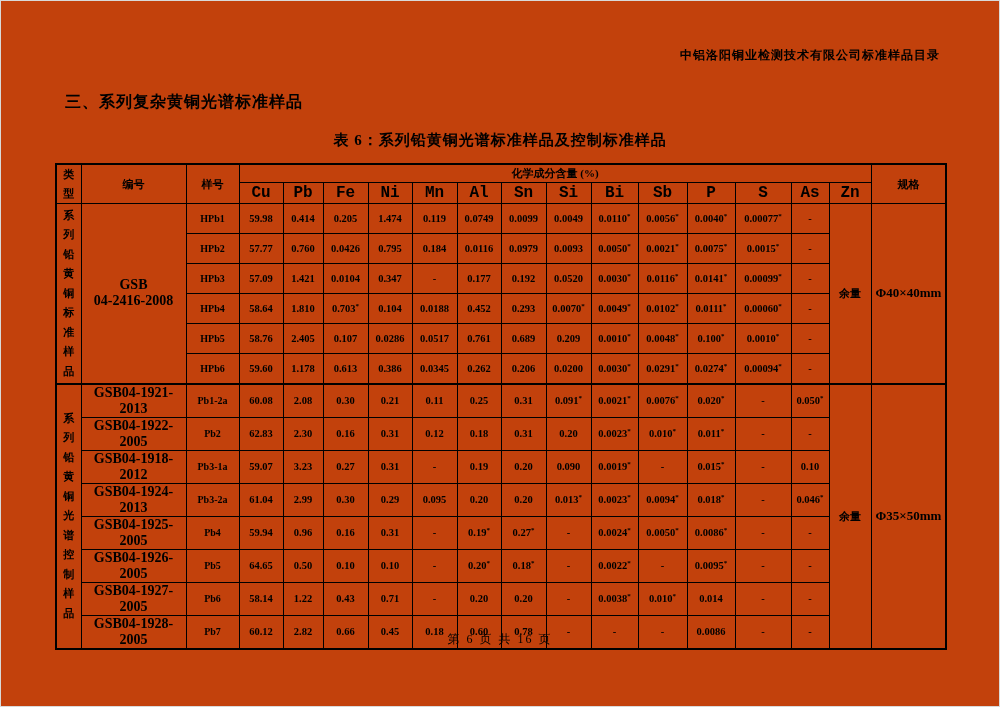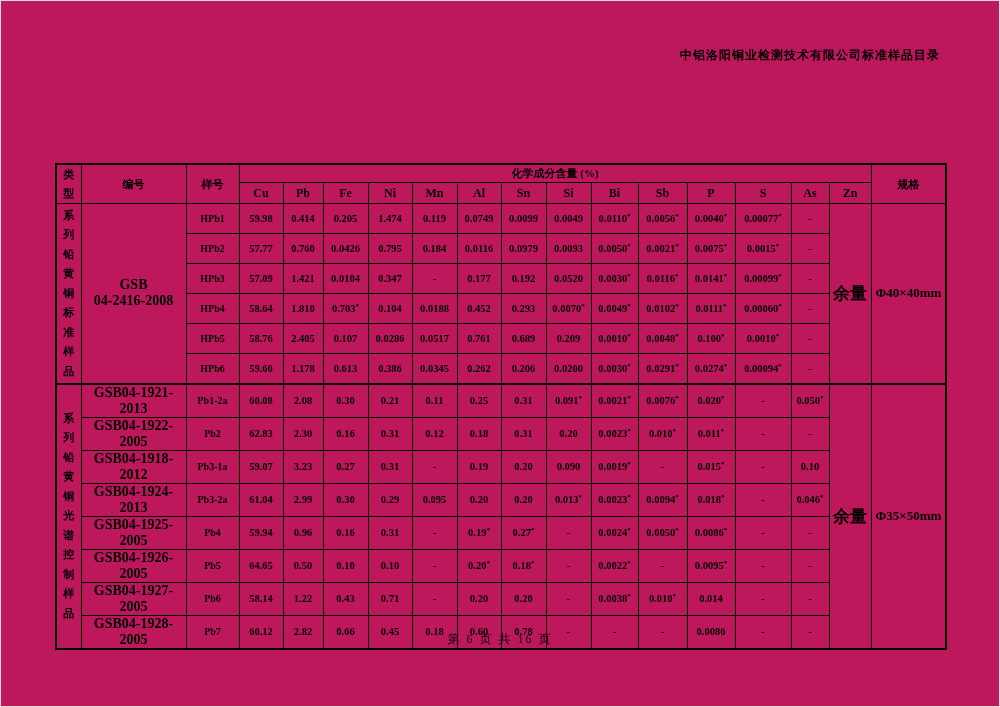--- a/index.html
+++ b/index.html
@@ -1,18 +1,18 @@
 <!DOCTYPE html>
 <html><head>
 <meta charset="utf-8">
 <style>
   html,body { margin:0; padding:0; background:#e8e8e8; }
   .page {
     position:relative; width:1000px; height:707px; margin:0 auto;
-    background:#be185d; font-family:"Liberation Serif","DejaVu Serif",serif;
+    background:#c2410c; font-family:"Liberation Serif","DejaVu Serif",serif;
     color:#000; overflow:hidden; box-shadow:0 0 0 1px #d9d9d9 inset;
   }
   .header-right {
     position:absolute; top:47px; right:60px;
     font-size:12px; font-weight:bold; letter-spacing:1px;
   }
   .section-title {
     position:absolute; top:92px; left:65px;
     font-size:16px; font-weight:bold; letter-spacing:1px;
   }
@@ -32,39 +32,41 @@
   table.main th, table.main td {
     border:1px solid #000; padding:0; text-align:center; vertical-align:middle;
     font-weight:bold; overflow:hidden;
   }
   thead tr.h1 { height:18px; }
   thead tr.h2 { height:20px; }
   tbody tr.g1 { height:30px; }
   tbody tr.g2 { height:28px; }
   tr.group-divider td { border-top:2px solid #000; }
   th.zh { font-size:11px; }
-  th.el { font-size:12px; font-family:Liberation Serif, serif;margin-left:32px; }
+  th.el { font-size:16px; font-family:Liberation Mono, monospace;margin-left:32px; }
   .vtext, .type-cell { white-space:pre-line; font-size:11px; line-height:19px; }
   td.type-cell { line-height:19.5px; }
   td.code-cell { font-size:14px; }
   td.code-cell.multiline { white-space:pre-line; line-height:16px; }
   td.sample-cell { font-size:10px; }
   td.val-cell { font-size:10.5px; }
   td.val-cell sup, td.code-cell sup { font-size:7px; vertical-align:super; line-height:0; }
-  td.zn-cell { font-size:17px; }
+  td.zn-cell { font-size:11px; }
   td.spec-cell { font-size:13px; }
 </style>
 </head>
 <body>
 
 <div class="page">
 
   <div class="header-right">中铝洛阳铜业检测技术有限公司标准样品目录</div>
 
-
+  <div class="section-title">三、系列复杂黄铜光谱标准样品</div>
+
+  <div class="table-title">表 6：系列铅黄铜光谱标准样品及控制标准样品</div>
 
   <table class="main">
     <colgroup>
       <col style="width:25px">
         <col style="width:105px">
         <col style="width:53px">
       <col style="width:44px">
         <col style="width:40px">
         <col style="width:45px">
       <col style="width:44px">

